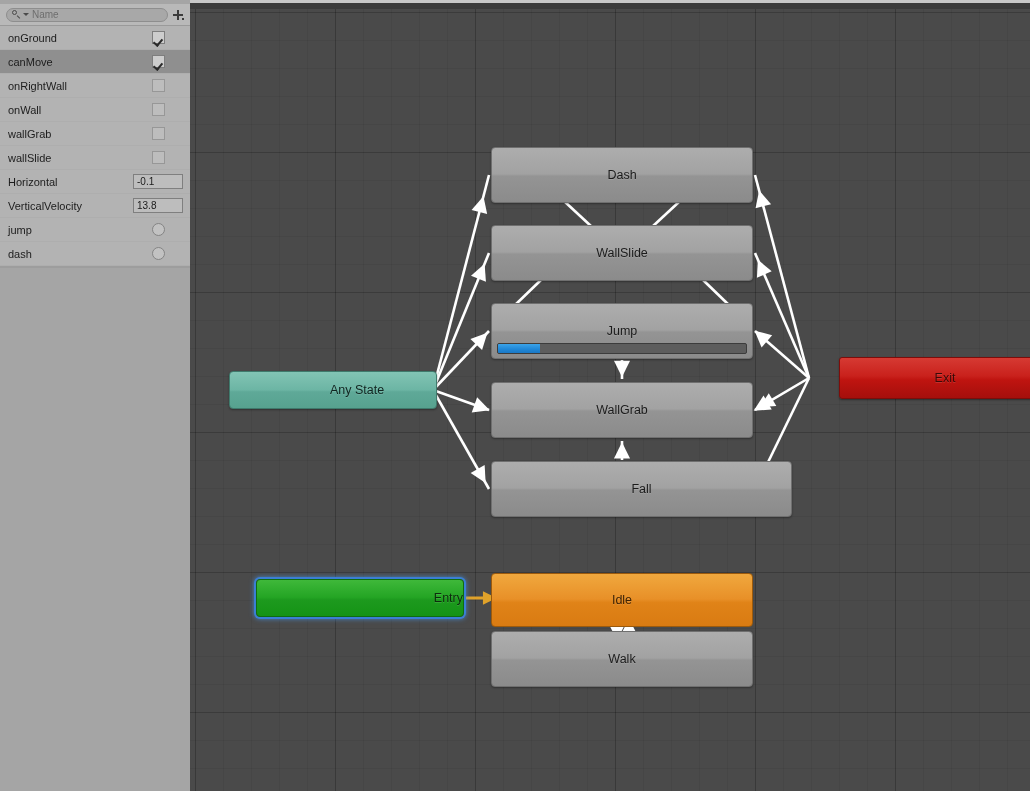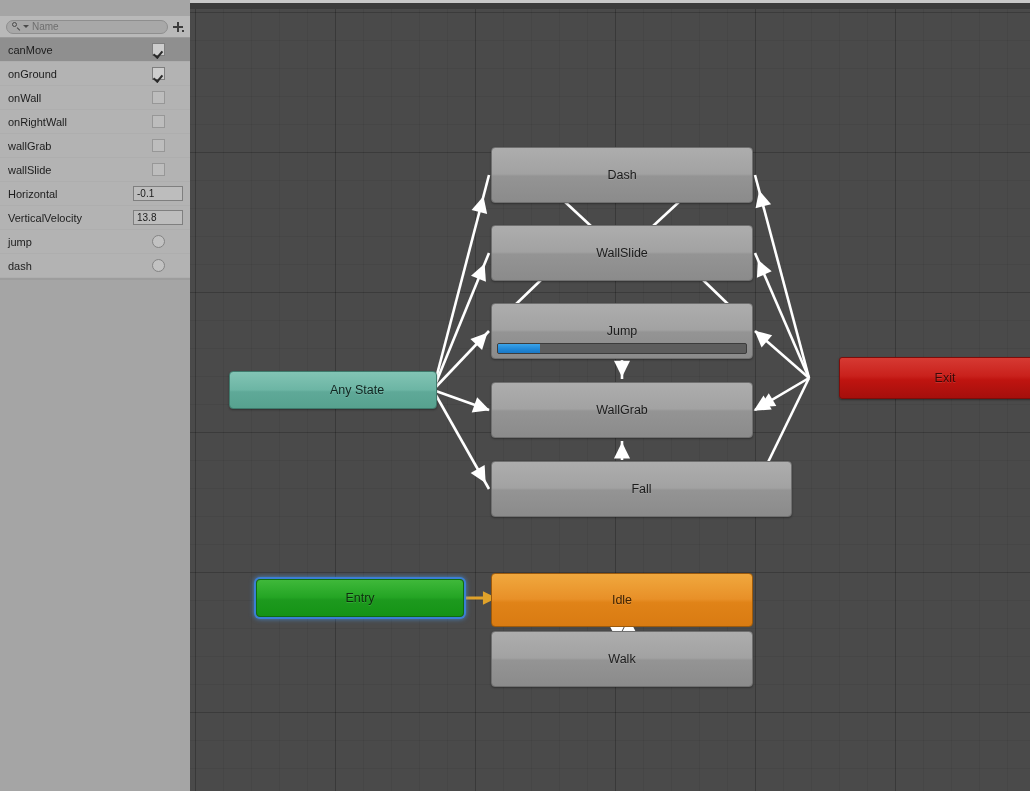--- a/index.html
+++ b/index.html
@@ -39,21 +39,21 @@
   
   .param-panel {
     position: absolute;
     left: 0; top: 0;
     width: 190px; height: 791px;
     background: #a5a5a5;
     z-index: 20;
   }
   .param-panel-inner {
     position: absolute;
-    left: 0; top: 16px;
+    left: 0; top: 4px;
     width: 190px;
     background: #b3b3b3;
   }
 
   .search-row {
     position: relative;
     height: 22px;
     background: #b9b9b9;
     border-bottom: 1px solid #9a9a9a;
     display: flex;
@@ -273,20 +273,21 @@
     color: #3a0a08;
     border-radius: 3px;
     box-shadow: 0 1px 2px rgba(0,0,0,0.4);
     margin-left: 34px;
   }
   .node.entry {
     background: linear-gradient(to bottom, #3fb83a 0%, #24a524 48%, #1d9a1e 55%, #159315 100%);
     border: 1px solid #0f6c10;
     color: #0d2c0d;
     box-shadow: 0 0 0 2px #3b7fd4, 0 0 5px 2px rgba(70,150,235,0.75);
+    justify-content: flex-end;
   }
   .node.default {
     background: linear-gradient(to bottom, #f0a83e 0%, #e89028 48%, #e08318 55%, #d97b12 100%);
     border: 1px solid #9c5a0c;
     color: #3d2204;
   }
 
   .node-progress {
     position: absolute;
     left: 5px; right: 5px;
@@ -325,40 +326,40 @@
           <span class="search-placeholder">Name</span>
         </div>
         <span class="add-btn">
           <span class="pv"></span>
             <span class="ph"></span>
             <span class="dot"></span>
         </span>
       </div>
 
       <div class="param-list" id="param-list">
+          <div class="param-row">
+            <span class="param-label">onGround</span>
+            <span class="param-ctrl">
+              <span class="cb checked"></span>
+            </span>
+          </div>
           <div class="param-row selected">
             <span class="param-label">canMove</span>
             <span class="param-ctrl">
               <span class="cb checked"></span>
             </span>
           </div>
           <div class="param-row">
-            <span class="param-label">onGround</span>
-            <span class="param-ctrl">
-              <span class="cb checked"></span>
+            <span class="param-label">onRightWall</span>
+            <span class="param-ctrl">
+              <span class="cb dim"></span>
             </span>
           </div>
           <div class="param-row">
             <span class="param-label">onWall</span>
-            <span class="param-ctrl">
-              <span class="cb dim"></span>
-            </span>
-          </div>
-          <div class="param-row">
-            <span class="param-label">onRightWall</span>
             <span class="param-ctrl">
               <span class="cb dim"></span>
             </span>
           </div>
           <div class="param-row">
             <span class="param-label">wallGrab</span>
             <span class="param-ctrl">
               <span class="cb dim"></span>
             </span>
           </div>

